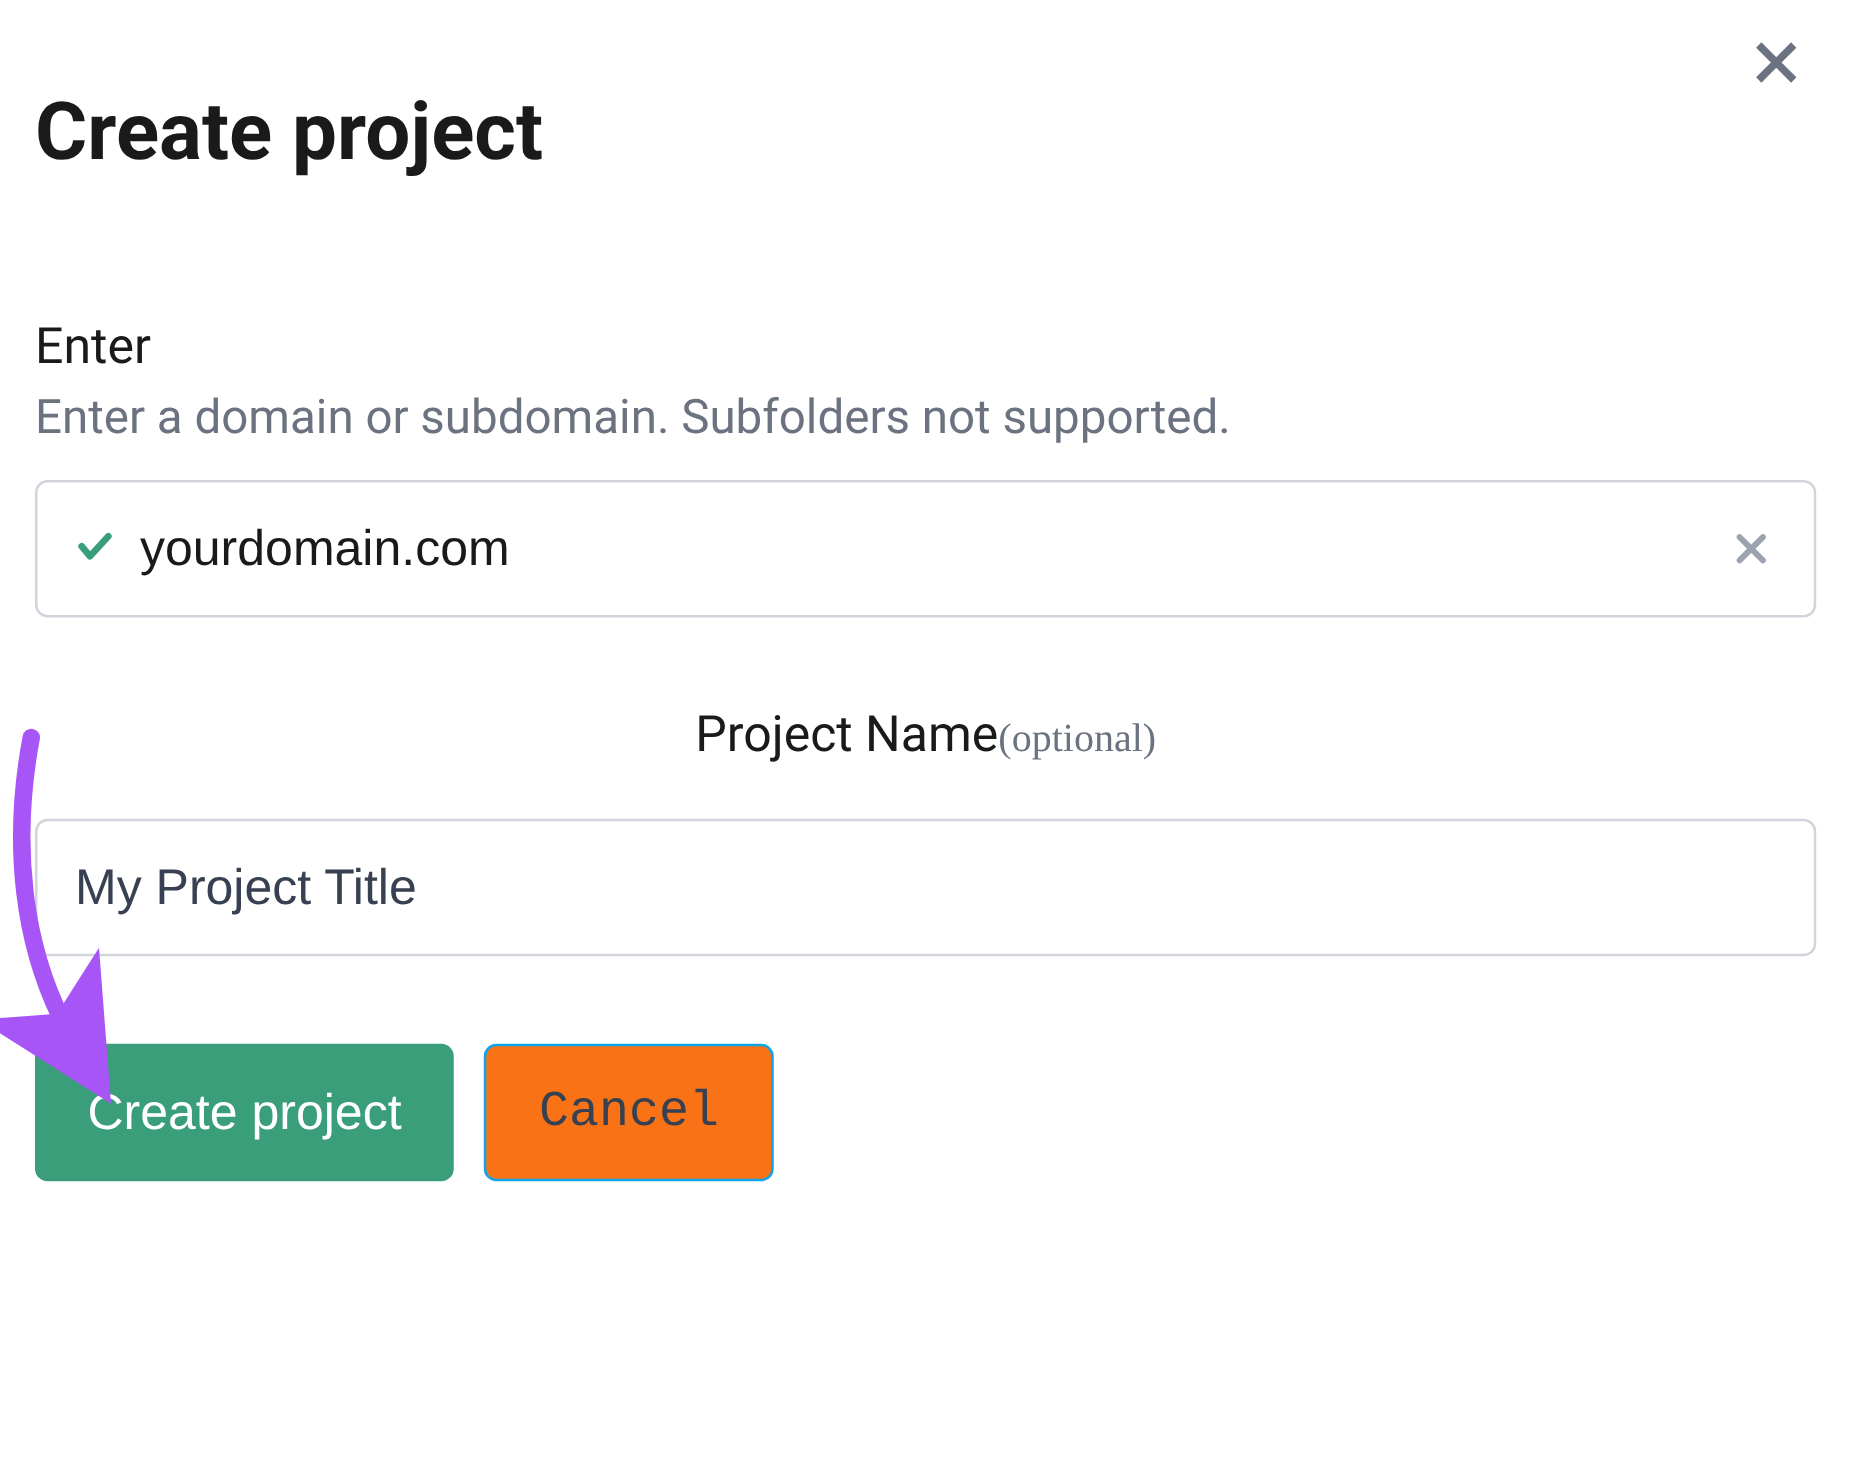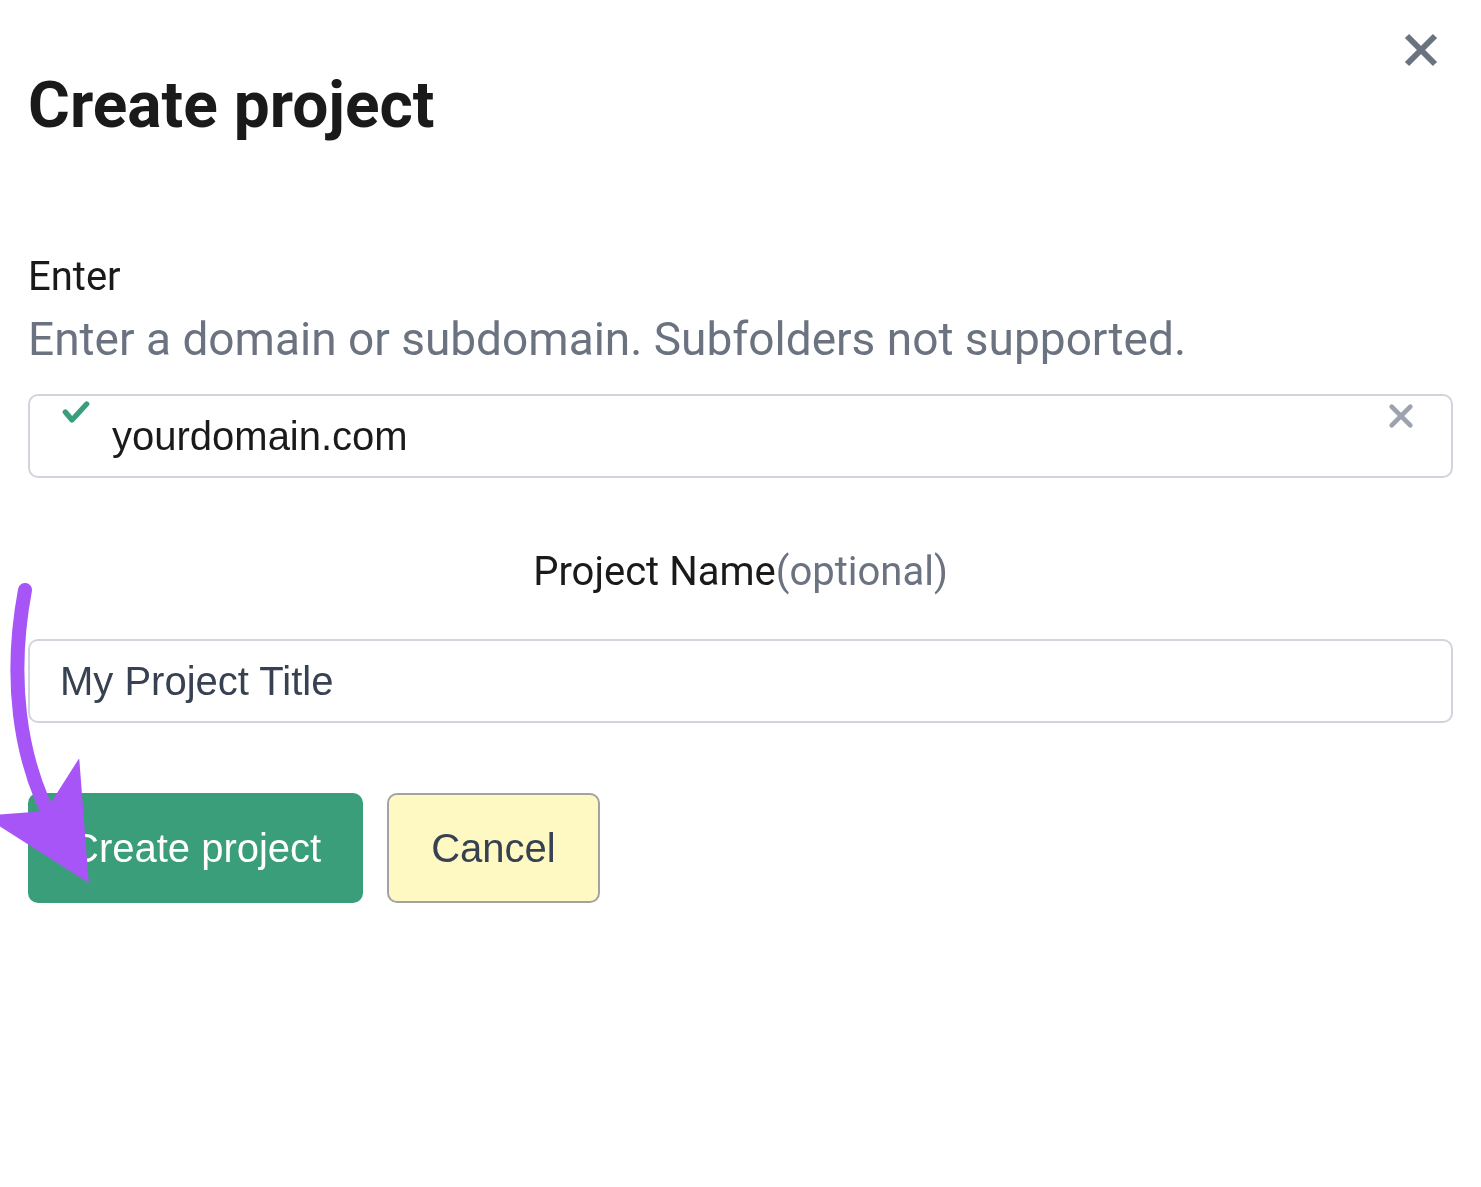--- a/index.html
+++ b/index.html
@@ -53,35 +53,36 @@
       justify-content: center;
       align-items: baseline;
     }
     .field-label {
       font-size: 40px;
       font-weight: 400;
       color: #1a1a1a;
       margin-bottom: 12px;
     }
     .field-help {
-      font-size: 46px;
+      font-size: 38px;
       color: #6b7280;
       margin-bottom: 28px;
     }
     .field-optional {
-      font-size: 40px;
+      font-size: 32px;
       color: #6b7280;
+      font-family: Liberation Serif, serif;
     }
     .input-wrapper {
       position: relative;
       display: flex;
-      align-items: flex-start;
+      align-items: center;
       border: 2px solid #d1d5db;
       border-radius: 10px;
-      height: 84px;
+      height: 110px;
       padding: 0 30px;
       background: #ffffff;
     }
     .input-wrapper .check-icon {
       margin-right: 20px;
       flex-shrink: 0;
     }
     .input-wrapper .check-icon svg {
       width: 32px;
       height: 32px;
@@ -131,23 +132,24 @@
       display: flex;
       align-items: center;
       justify-content: center;
     }
     .btn-primary {
       background: #3a9e7a;
       color: #ffffff;
       font-weight: 400;
     }
     .btn-secondary {
-      background: #fef9c3;
+      background: #f97316;
       color: #374151;
-      border: 2px solid #a3a3a3;
+      border: 2px solid #0ea5e9;
+      font-family: Liberation Mono, monospace;
     }
     .arrow-annotation {
       position: absolute;
       top: 580px;
       left: -10px;
       width: 140px;
       height: 300px;
       pointer-events: none;
     }
     .arrow-annotation svg {

